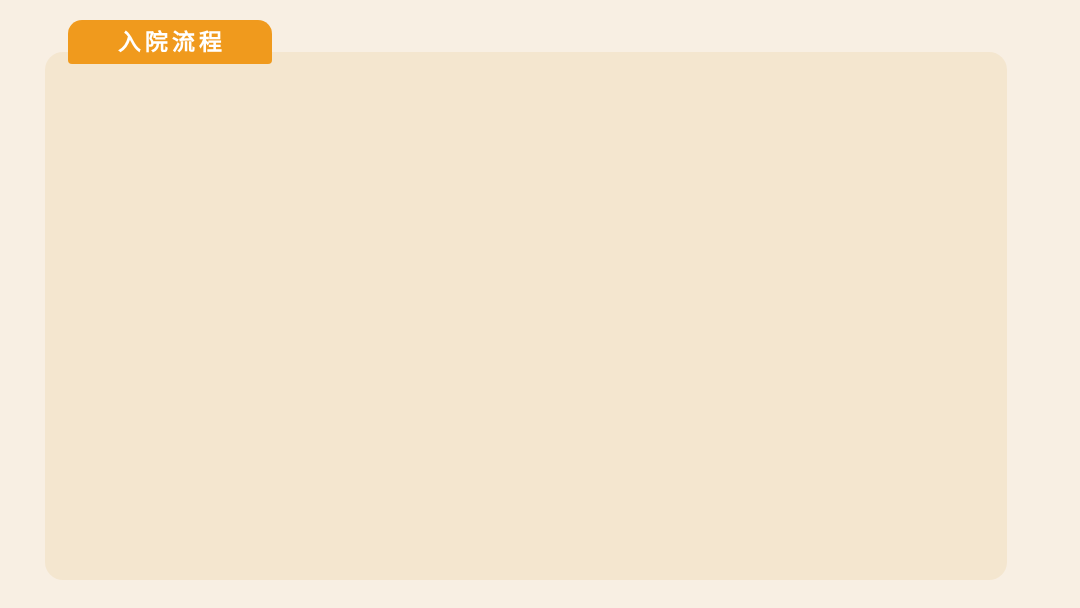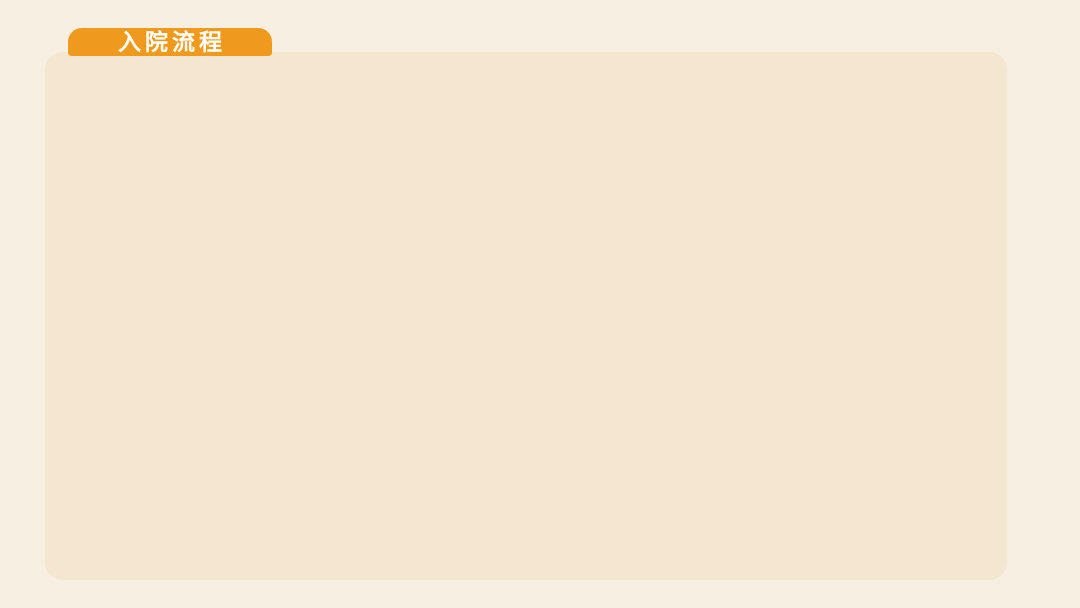--- a/index.html
+++ b/index.html
@@ -20,23 +20,23 @@
     position: relative;
     width: 1080px;
     height: 608px;
     background: #f8efe3;
   }
 
   
   .title-badge {
     position: absolute;
     left: 68px;
-    top: 28px;
+    top: 20px;
     width: 204px;
-    height: 28px;
+    height: 44px;
     background: #f09a1d;
     border-radius: 14px 14px 4px 4px;
     display: flex;
     align-items: center;
     justify-content: center;
     z-index: 5;
   }
   .title-badge-text {
     color: #ffffff;
     font-size: 23px;

